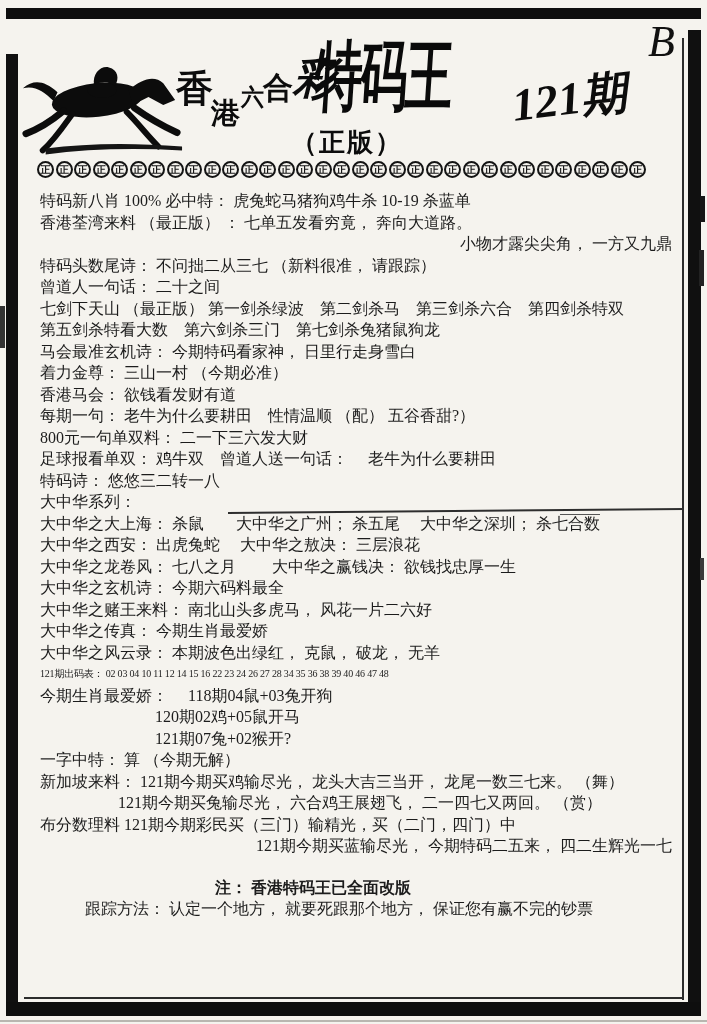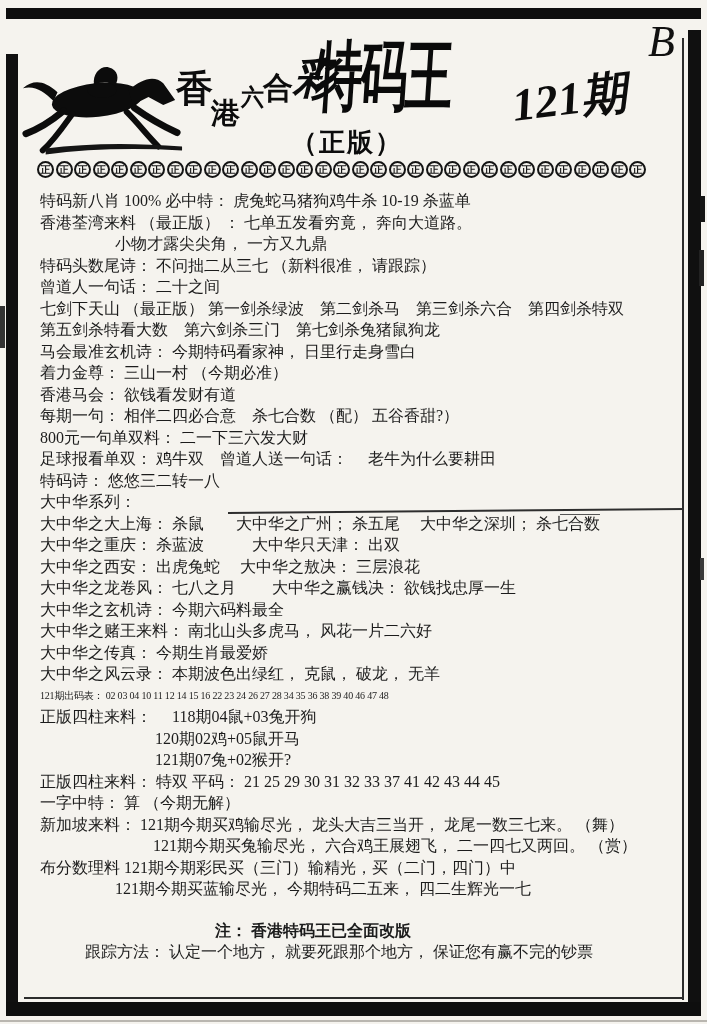--- a/index.html
+++ b/index.html
@@ -44,22 +44,22 @@
     width:13px;height:13px;border:2px solid #141414;border-radius:50%;
     font-size:10px;font-weight:bold;margin-right:1.5px;color:#141414;
     font-family:"Liberation Sans","DejaVu Sans",sans-serif;
   }
   
   .content{
     position:absolute;left:40px;top:190px;width:632px;
     font-size:16px;line-height:21.5px;color:#1c1c1c;
   }
   .line{white-space:pre-wrap;}
-  .ind75{padding-left:75px;}
-  .ind78{padding-left:78px;text-align:center;}
+  .ind75{padding-left:75px;text-align:right;}
+  .ind78{padding-left:78px;}
   .ind115{padding-left:115px;}
   .nums{font-size:10px;letter-spacing:-0.2px;white-space:nowrap;}
   .note{padding-left:175px;margin-top:20px;font-weight:bold;}
   .track{padding-left:45px;}
   
   .strike{position:absolute;left:228px;top:510px;width:456px;height:2px;background:#2e2e2e;transform:rotate(-0.5deg);}
   .strike2{position:absolute;left:560px;top:514px;width:40px;height:1px;background:#555;}
   .tick1{position:absolute;left:700px;top:196px;width:5px;height:26px;background:#161616;}
   .tick2{position:absolute;left:699px;top:250px;width:5px;height:36px;background:#222;}
   .tick3{position:absolute;left:0px;top:306px;width:5px;height:42px;background:#333;}
@@ -143,38 +143,36 @@
     <div class="line">特码新八肖 100% 必中特： 虎兔蛇马猪狗鸡牛杀 10-19 杀蓝单</div>
     <div class="line">香港荃湾来料 （最正版） ： 七单五发看穷竟， 奔向大道路。</div>
     <div class="line ind75">小物才露尖尖角， 一方又九鼎</div>
     <div class="line">特码头数尾诗： 不问拙二从三七 （新料很准， 请跟踪）</div>
     <div class="line">曾道人一句话： 二十之间</div>
     <div class="line">七剑下天山 （最正版） 第一剑杀绿波　第二剑杀马　第三剑杀六合　第四剑杀特双</div>
     <div class="line">第五剑杀特看大数　第六剑杀三门　第七剑杀兔猪鼠狗龙</div>
     <div class="line">马会最准玄机诗： 今期特码看家神， 日里行走身雪白</div>
     <div class="line">着力金尊： 三山一村 （今期必准）</div>
     <div class="line">香港马会： 欲钱看发财有道</div>
-    <div class="line">每期一句： 相伴二四必合意　杀七合数 （配） 五谷香甜?）</div>
+    <div class="line">每期一句： 老牛为什么要耕田　性情温顺 （配） 五谷香甜?）</div>
     <div class="line">800元一句单双料： 二一下三六发大财</div>
     <div class="line">足球报看单双： 鸡牛双　曾道人送一句话：　 老牛为什么要耕田</div>
     <div class="line">特码诗： 悠悠三二转一八</div>
     <div class="line">大中华系列：</div>
     <div class="line">大中华之大上海： 杀鼠　　大中华之广州； 杀五尾　 大中华之深圳； 杀七合数</div>
-    <div class="line">大中华之重庆： 杀蓝波　　　大中华只天津： 出双</div>
     <div class="line">大中华之西安： 出虎兔蛇　 大中华之敖决： 三层浪花</div>
     <div class="line">大中华之龙卷风： 七八之月　　 大中华之赢钱决： 欲钱找忠厚一生</div>
     <div class="line">大中华之玄机诗： 今期六码料最全</div>
     <div class="line">大中华之赌王来料： 南北山头多虎马， 风花一片二六好</div>
     <div class="line">大中华之传真： 今期生肖最爱娇</div>
     <div class="line">大中华之风云录： 本期波色出绿红， 克鼠， 破龙， 无羊</div>
     <div class="line nums">121期出码表： 02 03 04 10 11 12 14 15 16 22 23 24 26 27 28 34 35 36 38 39 40 46 47 48</div>
-    <div class="line">正版四柱来料：　 118期04鼠+03兔开狗</div>
+    <div class="line">今期生肖最爱娇：　 118期04鼠+03兔开狗</div>
     <div class="line ind115">120期02鸡+05鼠开马</div>
     <div class="line ind115">121期07兔+02猴开?</div>
-    <div class="line">正版四柱来料： 特双 平码： 21 25 29 30 31 32 33 37 41 42 43 44 45</div>
     <div class="line">一字中特： 算 （今期无解）</div>
     <div class="line">新加坡来料： 121期今期买鸡输尽光， 龙头大吉三当开， 龙尾一数三七来。 （舞）</div>
     <div class="line ind78">121期今期买兔输尽光， 六合鸡王展翅飞， 二一四七又两回。 （赏）</div>
     <div class="line">布分数理料 121期今期彩民买（三门）输精光，买（二门，四门）中</div>
     <div class="line ind75">121期今期买蓝输尽光， 今期特码二五来， 四二生辉光一七</div>
     <div class="line note">注： 香港特码王已全面改版</div>
     <div class="line track">跟踪方法： 认定一个地方， 就要死跟那个地方， 保证您有赢不完的钞票</div>
   </div>
 
   <div class="strike"></div>

